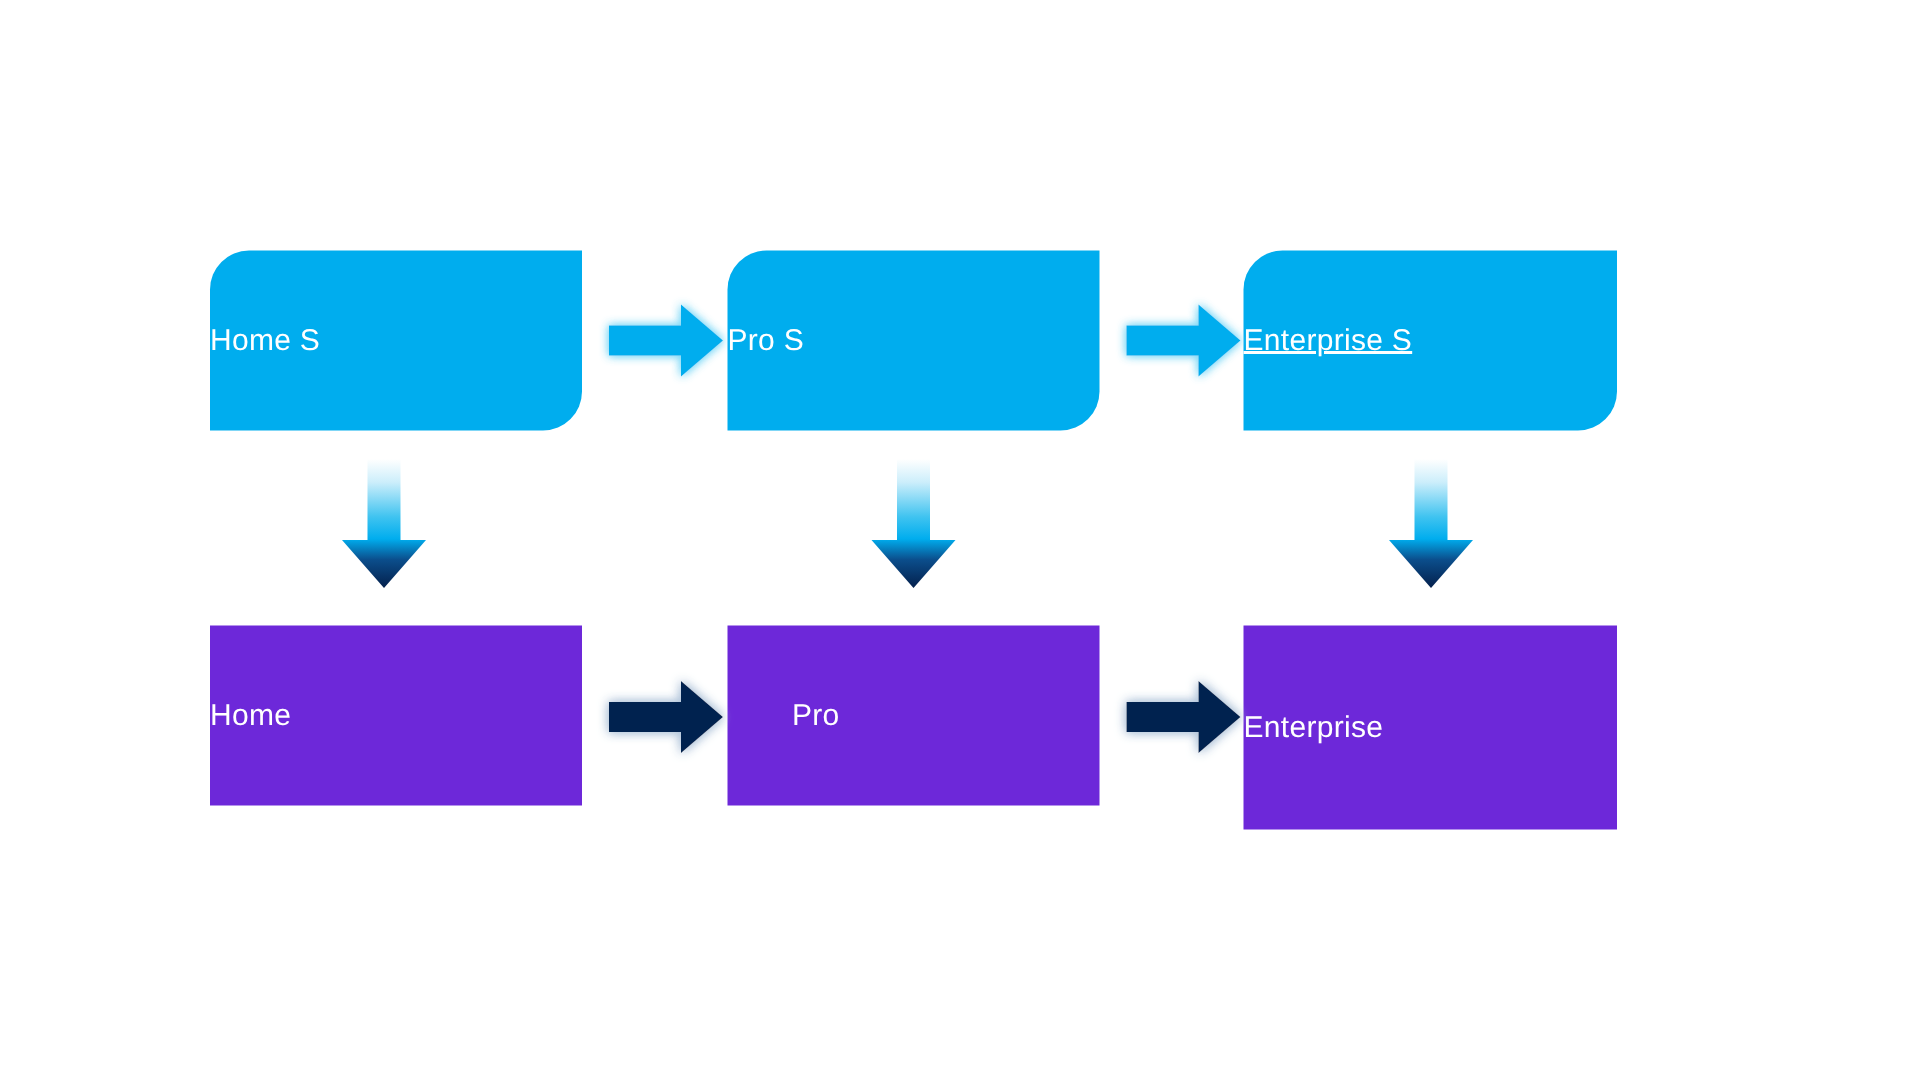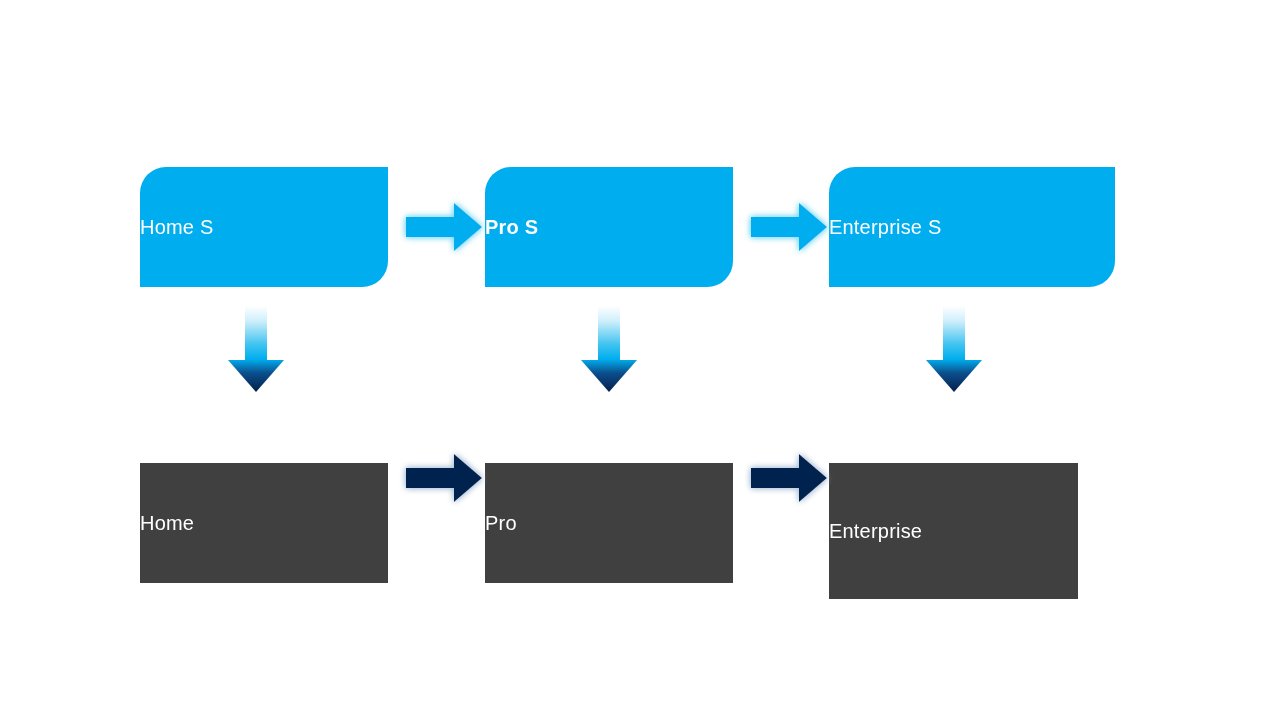--- a/index.html
+++ b/index.html
@@ -40,23 +40,22 @@
     white-space: nowrap;
   }
 
   
   .node-service {
     background: #00ADEE;
     border-radius: 26px 0 26px 0;
   }
   
   .node-product {
-    background: #404040;
+    background: #6d28d9;
     border-radius: 0;
-    margin-top: 46px;
   }
 
   
   .arrow {
     position: absolute;
     pointer-events: auto;
   }
   .arrow svg {
     display: block;
     width: 100%;
@@ -66,25 +65,25 @@
 </style>
 </head>
 <body>
 
 <div id="canvas">
 
   <div class="node node-service" style="left:140px; top:167px; width:248px; height:120px;">
     <span class="node-label">Home S</span>
   </div>
 
-  <div class="node node-service" style="left:485px; top:167px; width:248px; height:120px;font-weight:bold;">
+  <div class="node node-service" style="left:485px; top:167px; width:248px; height:120px;">
     <span class="node-label">Pro S</span>
   </div>
 
-  <div class="node node-service" style="left:829px; top:167px; width:286px; height:120px;">
+  <div class="node node-service" style="left:829px; top:167px; width:249px; height:120px;text-decoration:underline;">
     <span class="node-label">Enterprise S</span>
   </div>
 
   <div class="arrow" style="left:406px; top:200px; width:76px; height:54px;">
     <svg viewBox="0 0 76 54" xmlns="http://www.w3.org/2000/svg" aria-hidden="true">
       <defs>
         <filter id="glowCyan1" x="-60%" y="-60%" width="220%" height="220%">
           <feGaussianBlur stdDeviation="3.2" result="b"></feGaussianBlur>
           <feFlood flood-color="#7FD9F7" flood-opacity="0.95" result="c"></feFlood>
           <feComposite in="c" in2="b" operator="in" result="g"></feComposite>
@@ -162,21 +161,21 @@
         </linearGradient>
       </defs>
       <polygon points="17,0 39,0 39,54 56,54 28,86 0,54 17,54" fill="url(#vgrad3)"></polygon>
     </svg>
   </div>
 
   <div class="node node-product" style="left:140px; top:417px; width:248px; height:120px;">
     <span class="node-label">Home</span>
   </div>
 
-  <div class="node node-product" style="left:485px; top:417px; width:248px; height:120px;">
+  <div class="node node-product" style="left:485px; top:417px; width:248px; height:120px;padding-left:43px;">
     <span class="node-label">Pro</span>
   </div>
 
   <div class="node node-product" style="left:829px; top:417px; width:249px; height:136px;">
     <span class="node-label">Enterprise</span>
   </div>
 
   <div class="arrow" style="left:406px; top:451px; width:76px; height:54px;">
     <svg viewBox="0 0 76 54" xmlns="http://www.w3.org/2000/svg" aria-hidden="true">
       <defs>

